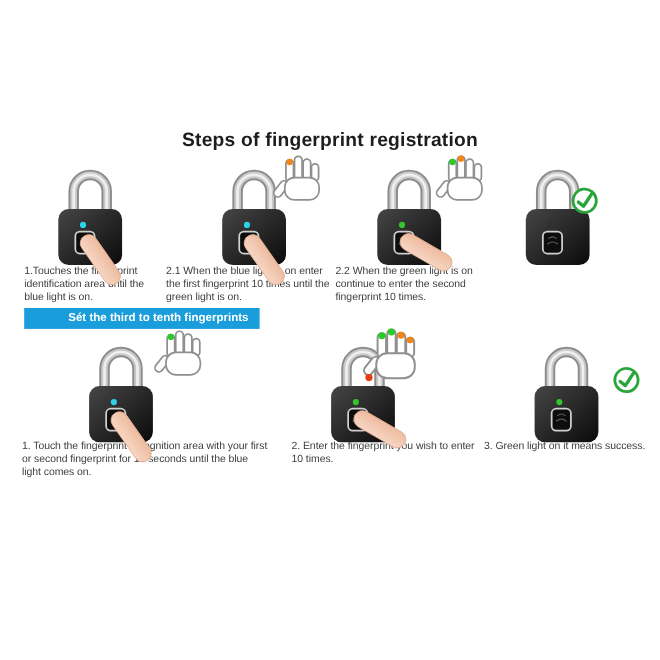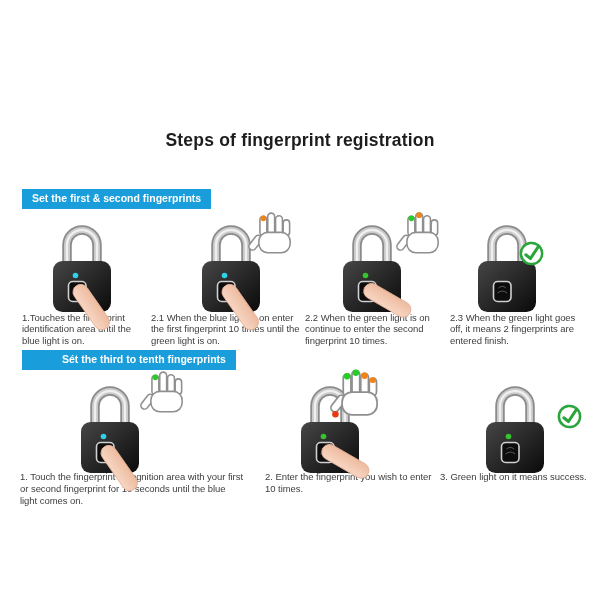--- a/index.html
+++ b/index.html
@@ -1,18 +1,18 @@
 <!DOCTYPE html>
 <html style="--banner-bg: #1a9ddb; --banner-text: #ffffff; --title: #1d1d1d; --caption: #3d3d3d;"><head>
 <meta charset="utf-8">
 <style>
   html,body{margin:0;padding:0;background:#fff;}
   body{width:600px;height:600px;overflow:hidden;font-family:"Liberation Sans",sans-serif;}
   .page{position:relative;width:600px;height:600px;background:#fff;padding-top:114px;box-sizing:border-box;}
-  .title{margin:16px;text-align:center;font-size:17.5px;font-weight:bold;color:var(--title,#1d1d1d);letter-spacing:.2px;}
+  .title{margin:3px;text-align:center;font-size:17.5px;font-weight:bold;color:var(--title,#1d1d1d);letter-spacing:.2px;}
   .banner{display:inline-block;margin-left:22px;margin-top:22px;background:var(--banner-bg,#1a9ddb);
           color:var(--banner-text,#fff);font-size:10.5px;font-weight:bold;padding:4px 10px 5px;line-height:1;}
   .section2 .banner{margin-top:3px;padding-left:40px;}
   .row{display:flex;margin-top:5px;}
   .row1{padding-left:22px;}
   .row2{padding-left:20px;}
   .step{box-sizing:border-box;}
   .row1 .step:nth-child(1){width:129px;}
   .row1 .step:nth-child(2){width:154px;}
   .row1 .step:nth-child(3){width:145px;}
@@ -54,21 +54,20 @@
       <stop offset="0" stop-color="#f7d6c3"></stop>
         <stop offset="1" stop-color="#edbb9f"></stop>
     </linearGradient>
   </defs>
 </svg>
 
 <div class="page">
   <h1 class="title">Steps of fingerprint registration</h1>
 
   <section class="section section1">
-    <div class="banner">Set the first &amp; second fingerprints</div>
     <div class="row row1">
   <div class="step">
     <div class="illus">
       <svg class="lock" width="80" height="100" viewBox="0 0 80 100">
         <path d="M25 54 V31 a15 15 0 0 1 30 0 V54" fill="none" stroke="#8b8b8b" stroke-width="9.5"></path>
         <path d="M25 54 V31 a15 15 0 0 1 30 0 V54" fill="none" stroke="#c9c9c9" stroke-width="6"></path>
         <path d="M25 54 V31 a15 15 0 0 1 30 0 V54" fill="none" stroke="#efefef" stroke-width="2.4"></path>
         <rect x="11" y="47" width="58" height="51" rx="9.5" fill="url(#g-body)"></rect>
         <circle class="light" cx="33.5" cy="61.5" r="2.8" fill="#2fd1e8"></circle>
         <rect x="26.5" y="67.5" width="17.5" height="20" rx="4.2" fill="#0d0d0d" stroke="#d0d0d0" stroke-width="1.6"></rect>
@@ -158,21 +157,20 @@
         <rect x="26.5" y="67.5" width="17.5" height="20" rx="4.2" fill="#0d0d0d" stroke="#d0d0d0" stroke-width="1.6"></rect>
         <path d="M31.5 74 q3.8 -3.2 7.6 0 M30.5 79 q5 -4 9.6 0" fill="none" stroke="#5a5a5a" stroke-width="1"></path>
 
       </svg>
 
       <svg class="check" width="27" height="27" viewBox="0 0 28 28">
         <circle class="ck" cx="14" cy="14" r="11" fill="#ffffff" stroke="#2aa53c" stroke-width="2.6"></circle>
         <path class="ck" d="M8 14.5 l4.2 4.5 L21.5 8.5" fill="none" stroke="#2aa53c" stroke-width="3.2" stroke-linecap="round" stroke-linejoin="round"></path>
       </svg>
     </div>
-    <p class="caption">2.3 When the green light goes off, it means 2 fingerprints are entered finish.</p>
   </div>
 </div>
   </section>
 
   <section class="section section2">
     <div class="banner">Sét the third to tenth fingerprints</div>
     <div class="row row2">
   <div class="step">
     <div class="illus">
       <svg class="lock" width="80" height="100" viewBox="0 0 80 100">

